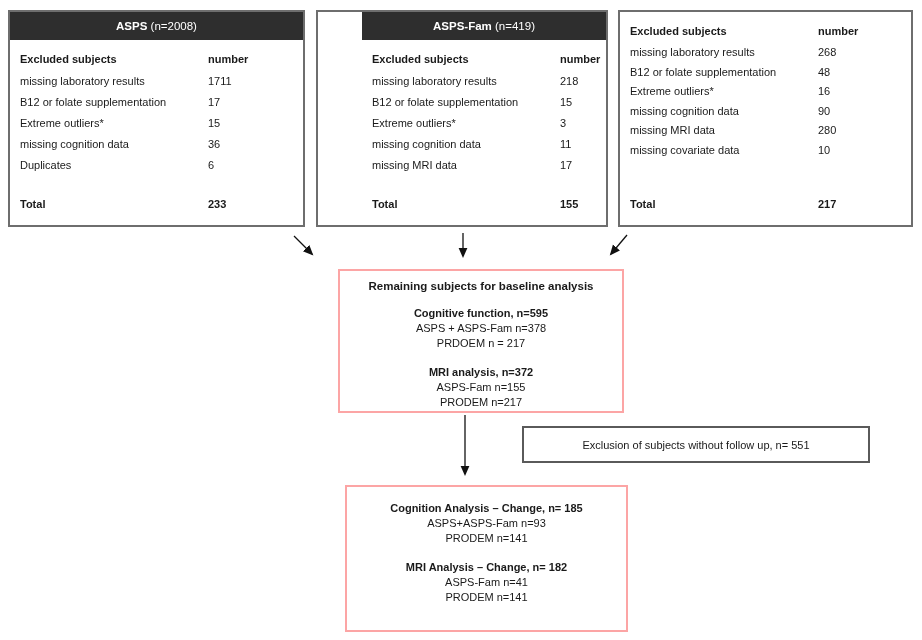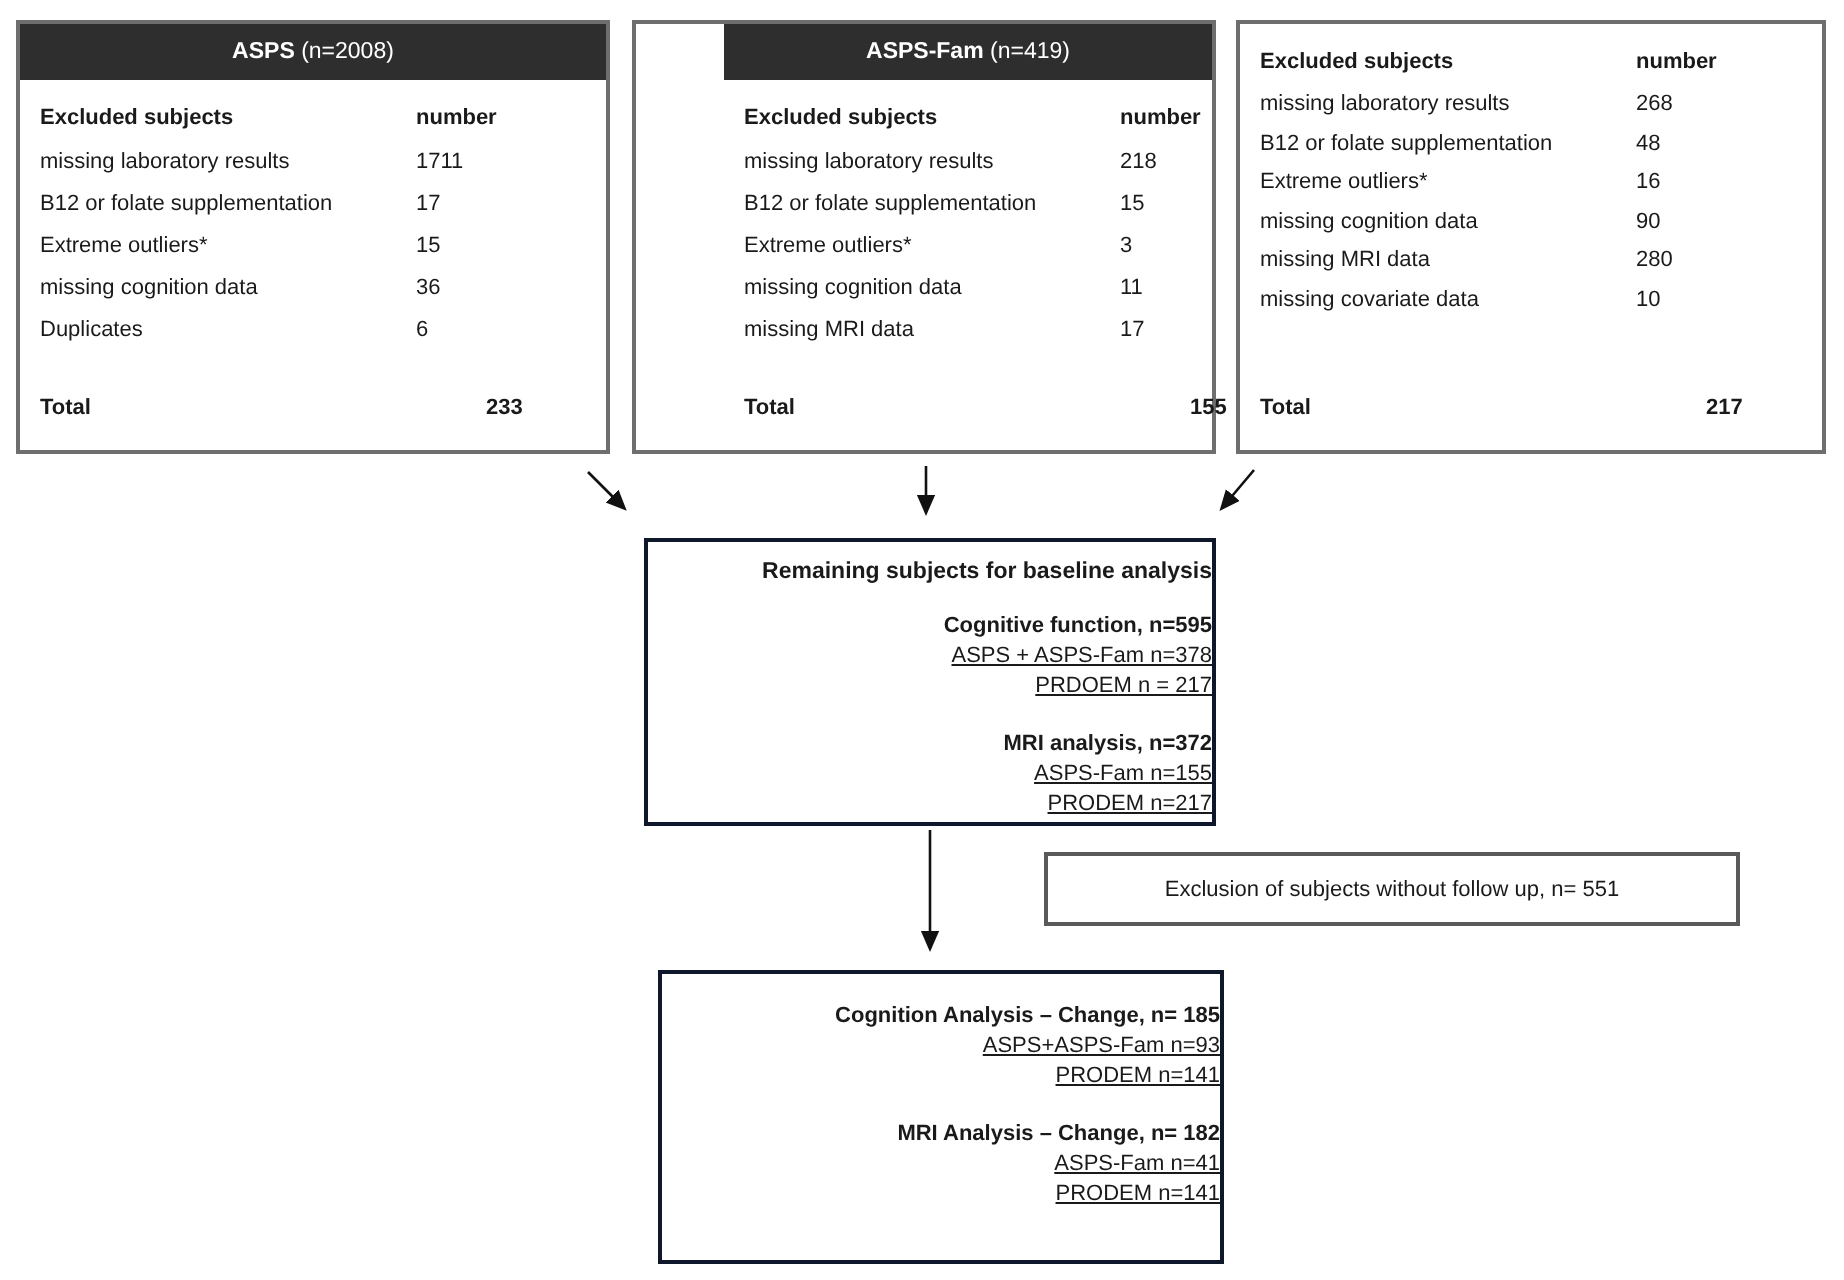--- a/index.html
+++ b/index.html
@@ -25,32 +25,32 @@
   .panel-body {
     flex:1 1 auto; display:flex; flex-direction:column;
     padding:8px 10px 10px 10px;
   }
   .trow {
     display:grid; grid-template-columns:188px 1fr;
     font-size:11px; line-height:21px;
   }
   .panel-3 .trow { line-height:19.5px; }
   .trow.head { font-weight:bold; line-height:23px; }
-  .trow.total { font-weight:bold; margin-top:auto; line-height:22px;gap:35px; }
+  .trow.total { font-weight:bold; margin-top:auto; line-height:22px; }
   
   .flowbox {
     position:absolute; box-sizing:border-box; background:#ffffff;
-    border:2px solid #0f172a; text-align:right; font-size:11px;
+    border:2px solid #fca5a5; text-align:center; font-size:11px;margin-left:16px;
   }
   .baseline-box     { left:322px; top:269px; width:286px; height:144px; }
   .longitudinal-box { left:329px; top:485px; width:283px; height:147px; }
   .flowbox .title { font-weight:bold; margin-top:9px; font-size:11.5px; }
   .flowbox .group { margin-top:13px; }
   .flowbox .group-heading { font-weight:bold; line-height:16px; }
-  .flowbox .group-line { line-height:15px;text-decoration:underline; }
+  .flowbox .group-line { line-height:15px; }
   .exclusion-box {
     position:absolute; left:522px; top:426px; width:348px; height:37px;
     box-sizing:border-box; background:#ffffff; border:2px solid #5a5a5a;
     display:flex; align-items:center; justify-content:center; font-size:11px;
   }
   
   .arrows { position:absolute; left:0; top:0; pointer-events:none; }
 </style>
 </head>
 <body>

